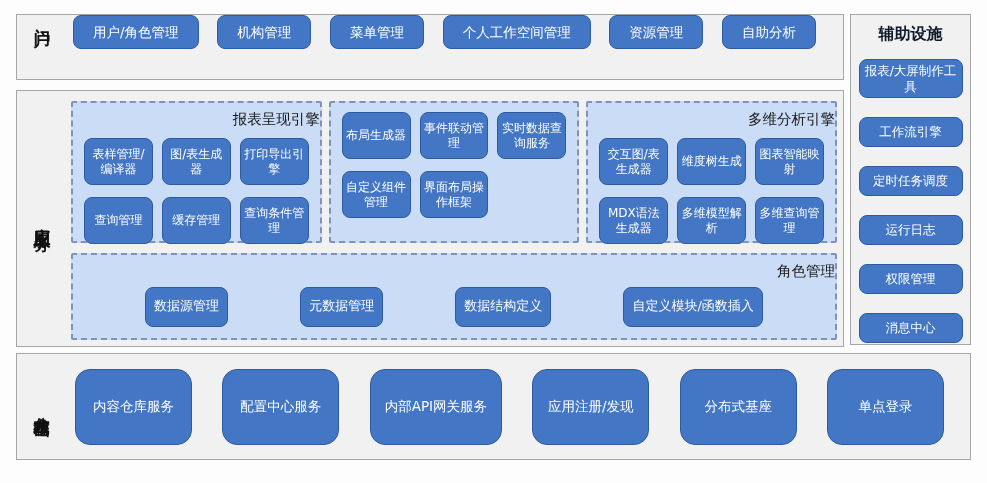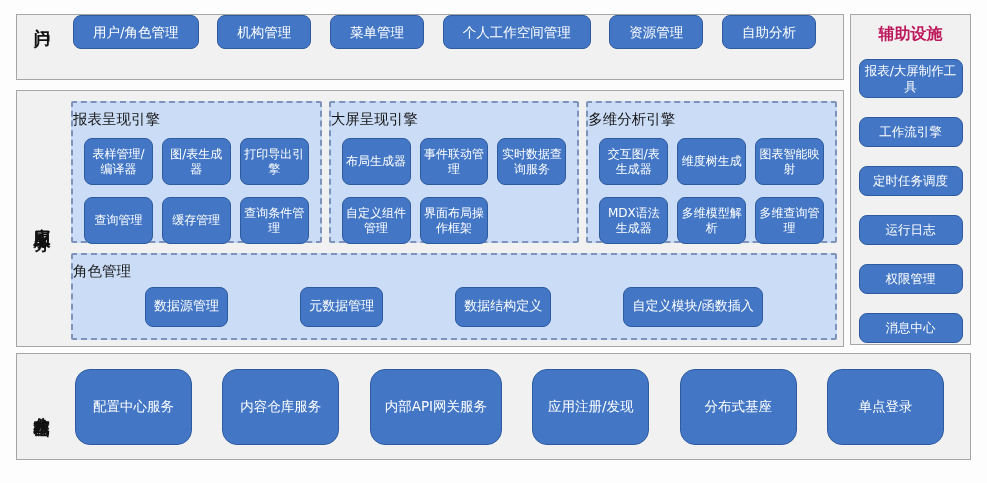--- a/index.html
+++ b/index.html
@@ -38,21 +38,21 @@
   
   #app{left:16px;top:90px;width:828px;height:257px;}
   #app .content{flex:1;padding:10px 6px 6px 2px;display:flex;flex-direction:column;}
   .engines{display:flex;gap:7px;height:142px;}
   .panel{
     flex:1;box-sizing:border-box;
     background:var(--panel-fill,#cbdcf6);
     border:2px dashed var(--panel-border,#7e93bc);
     border-radius:2px;
   }
-  .panel-title{text-align:left;font-size:14.5px;padding-top:7px;color:#151515;}
+  .panel-title{text-align:right;font-size:14.5px;padding-top:7px;color:#151515;}
   .panel-grid{
     display:grid;grid-template-columns:repeat(3,1fr);
     gap:12px 9px;padding:9px 11px 0 11px;
   }
   .panel-grid .btn{height:47px;font-size:12px;padding:2px 3px;}
   .config-panel{
     box-sizing:border-box;margin-top:10px;height:89px;
     background:var(--panel-fill,#cbdcf6);
     border:2px dashed var(--panel-border,#7e93bc);
     border-radius:2px;display:flex;flex-direction:column;
@@ -60,21 +60,21 @@
   .config-row{flex:1;display:flex;justify-content:space-evenly;align-items:center;padding-bottom:6px;}
   .config-row .btn{height:40px;font-size:13px;padding:0 8px;}
   
   #foundation{left:16px;top:353px;width:955px;height:107px;align-items:center;}
   #foundation .vlabel{font-size:16px;letter-spacing:1px;}
   #foundation .label-col{width:48px;}
   #foundation .row{flex:1;display:flex;justify-content:space-between;align-items:center;padding:0 26px 0 10px;}
   #foundation .btn{height:76px;min-width:117px;padding:0 14px;font-size:13.5px;border-radius:15px;}
   
   #aux{left:850px;top:14px;width:121px;height:331px;flex-direction:column;align-items:center;padding:0 8px;}
-  .aux-title{font-weight:700;font-size:16px;margin:9px 0 14px 0;color:#be185d;}
+  .aux-title{font-weight:700;font-size:16px;margin:9px 0 14px 0;color:#0f172a;}
   #aux .btn{width:104px;min-height:30px;font-size:12.5px;padding:3px 2px;margin-bottom:19px;flex:none;}
   #aux .btn:last-child{margin-bottom:0;}
 </style>
 </head>
 <body>
 
 <div class="section" id="portal">
   <div class="label-col">
     <div class="vlabel">门户</div>
   </div>
@@ -111,21 +111,20 @@
             <div class="btn">打印导出引擎</div>
 
             <div class="btn">查询管理</div>
 
             <div class="btn">缓存管理</div>
 
             <div class="btn">查询条件管理</div>
           </div>
       </div>
       <div class="panel">
-        <div class="panel-title">大屏呈现引擎</div>
         <div class="panel-grid">
 
             <div class="btn">布局生成器</div>
 
             <div class="btn">事件联动管理</div>
 
 
             <div class="btn">实时数据查询服务</div>
 
             <div class="btn">自定义组件管理</div>
@@ -167,23 +166,23 @@
     </div>
   </div>
 </div>
 
 <div class="section" id="foundation">
   <div class="label-col">
     <div class="vlabel">分布式基础</div>
   </div>
   <div class="row">
 
+      <div class="btn">内容仓库服务</div>
+
       <div class="btn">配置中心服务</div>
-
-      <div class="btn">内容仓库服务</div>
 
       <div class="btn">内部API网关服务</div>
 
       <div class="btn">应用注册/发现</div>
 
       <div class="btn">分布式基座</div>
 
       <div class="btn">单点登录</div>
     </div>
 </div>

